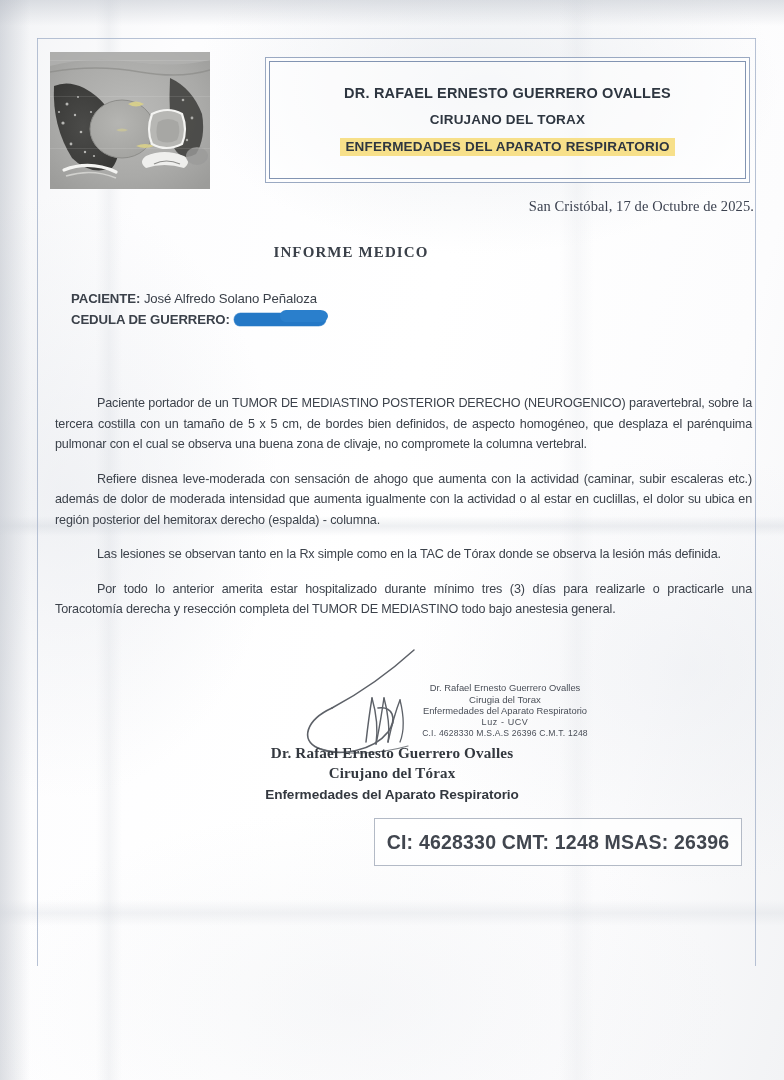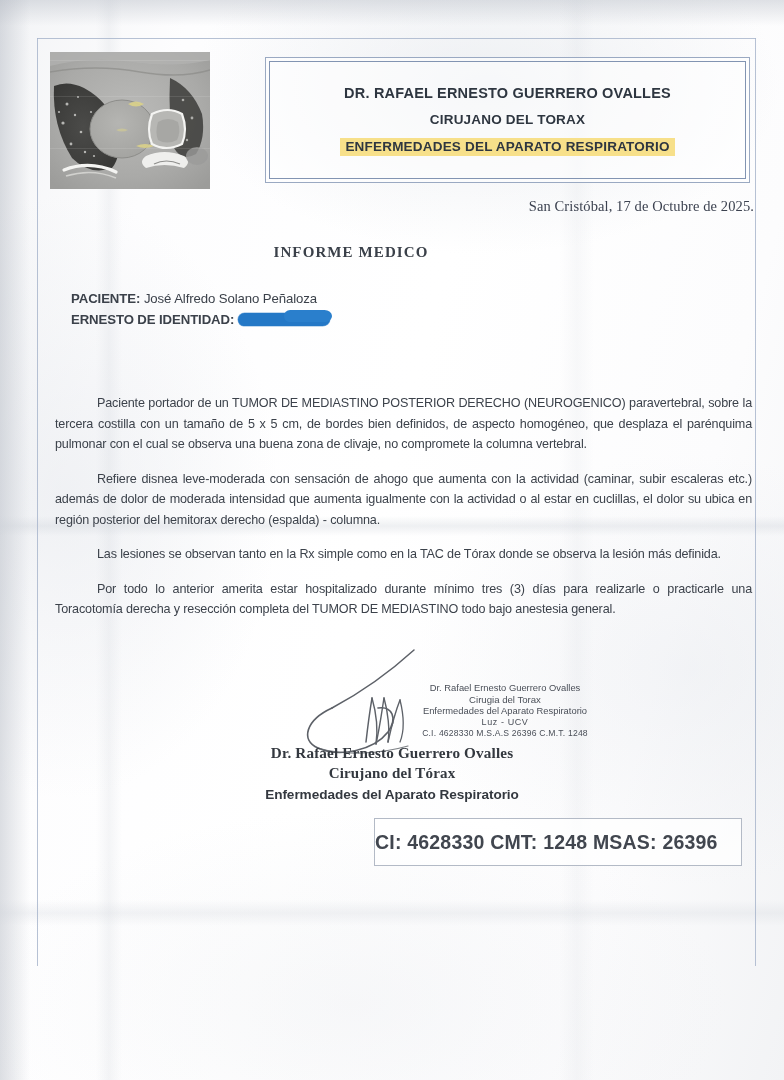--- a/index.html
+++ b/index.html
@@ -238,21 +238,21 @@
     letter-spacing: -0.05px;
     line-height: 22px;
   }
 
   
   #reg-box {
     position: absolute; left: 374px; top: 818px;
     width: 368px; height: 48px;
     border: 1px solid #b3bac6;
     background: rgba(255,255,255,0.72);
-    display: flex; align-items: center; 
+    display: flex; align-items: center; justify-content: center;
   }
   #reg-text {
     font-family: "Liberation Sans", sans-serif;
     font-weight: bold;
     font-size: 19.5px;
     color: #41464f;
     letter-spacing: .2px;
     white-space: nowrap;
   }
 </style>
@@ -360,21 +360,21 @@
   <div id="date-line">San Cristóbal, 17 de Octubre de 2025.</div>
 
   <div id="report-title">INFORME MEDICO</div>
 
   <div id="patient-block">
     <span class="pt-row">
       <span class="pt-label">PACIENTE:</span>
       <span class="pt-value">José Alfredo Solano Peñaloza</span>
     </span>
     <span class="pt-row">
-      <span class="pt-label">ERNESTO DE IDENTIDAD:</span><span id="redaction"></span>
+      <span class="pt-label">CEDULA DE GUERRERO:</span><span id="redaction"></span>
     </span>
   </div>
 
   <div id="body-text">
     <p>Paciente portador de un TUMOR DE MEDIASTINO POSTERIOR DERECHO (NEUROGENICO) paravertebral, sobre la tercera costilla con un tamaño de 5 x 5 cm, de bordes bien definidos, de aspecto homogéneo, que desplaza el parénquima pulmonar con el cual se observa una buena zona de clivaje, no compromete la columna vertebral.</p>
     <p>Refiere disnea leve-moderada con sensación de ahogo que aumenta con la actividad (caminar, subir escaleras etc.) además de dolor de moderada intensidad que aumenta igualmente con la actividad o al estar en cuclillas, el dolor su ubica en región posterior del hemitorax derecho (espalda) - columna.</p>
     <p>Las lesiones se observan tanto en la Rx simple como en la TAC de Tórax donde se observa la lesión más definida.</p>
     <p>Por todo lo anterior amerita estar hospitalizado durante mínimo tres (3) días para realizarle o practicarle una Toracotomía derecha y resección completa del TUMOR DE MEDIASTINO todo bajo anestesia general.</p>
   </div>
 

